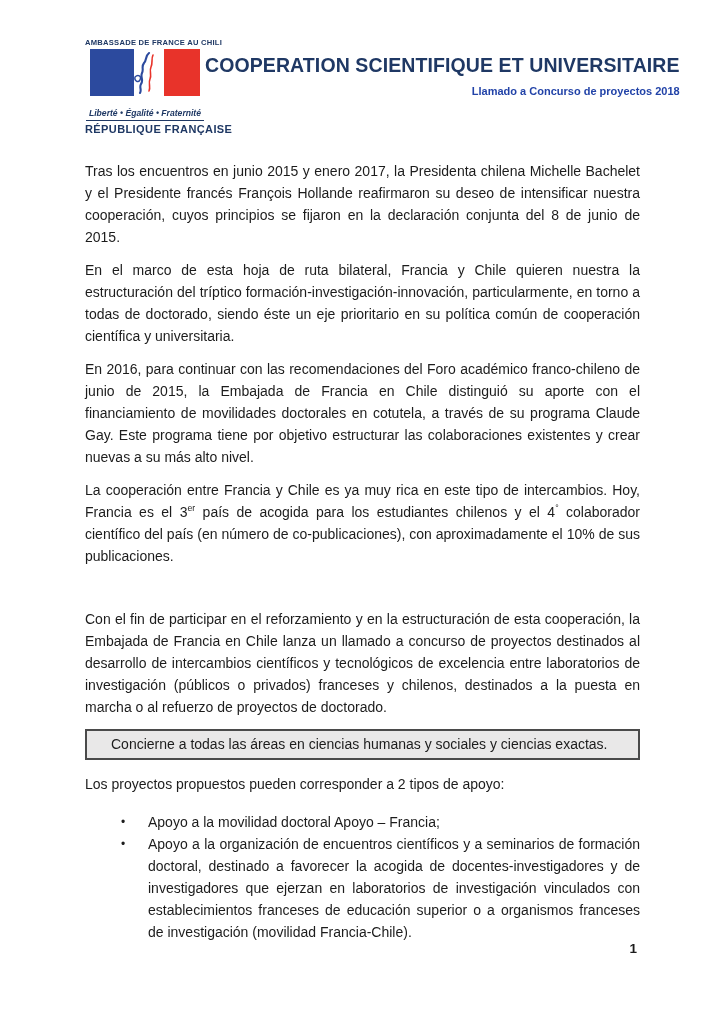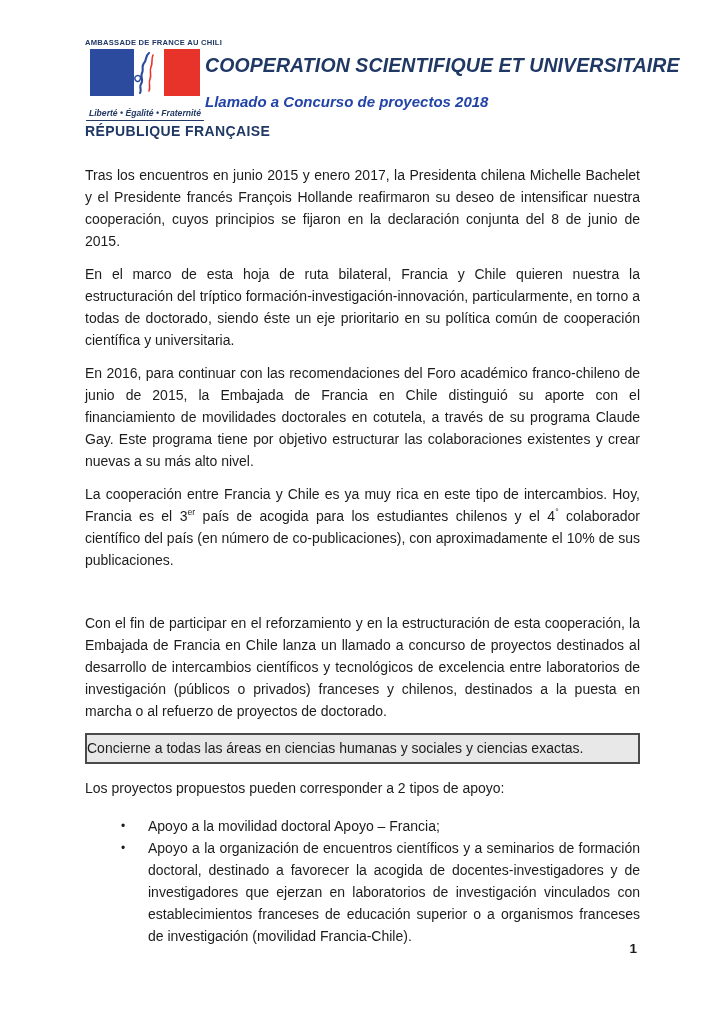--- a/index.html
+++ b/index.html
@@ -30,51 +30,51 @@
   .band-white { width: 27%; background: #ffffff; position: relative; }
   .band-red   { width: 33%; background: var(--flag-red, #E8332A); }
   .marianne { position: absolute; left: 34%; top: 2px; }
   .motto {
     font-size: 8.6px; font-style: italic; text-align: center;
     color: var(--title-navy, #1F3864); margin-top: 12px; white-space: nowrap;
     font-weight: bold;
   }
   .logo-rule { border-top: 1.6px solid var(--title-navy, #1F3864); margin: 2px 1px; }
   .logo-bottom {
-    font-size: 14px; letter-spacing: 0.4px; text-align: center;
+    font-size: 11px; letter-spacing: 0.4px; text-align: center;
     color: var(--title-navy, #1F3864); white-space: nowrap; font-weight: bold;
   }
-  .title-block { flex: 1; text-align: left; padding-top: 16px; font-style: italic; }
+  .title-block { flex: 1; text-align: right; padding-top: 16px; }
   .doc-title {
     font-size: 19.5px; font-weight: bold; letter-spacing: 0.1px;
     color: var(--title-navy, #1F3864); white-space: nowrap;
   }
   .doc-subtitle {
-    font-size: 15px; font-weight: bold; margin-top: 16px;
+    font-size: 11px; font-weight: bold; margin-top: 8px;
     color: var(--subtitle-blue, #2243A8);
   }
 
   
   .heading {
     font-size: 14px; font-weight: bold;
     color: var(--heading-blue, #2A6099);
     margin: 0 0 15px 0;
   }
   .para {
     font-size: 14px; line-height: 22px; text-align: justify;
     margin: 0 0 11px 0;
   }
   .para .b, .btext .b, sup.b { font-weight: normal; }
   sup { font-size: 0.62em; line-height: 0; vertical-align: super; }
   .spacer { height: 30px; }
   .callout {
     border: 2px solid var(--box-border, #4A4A4A);
     background: var(--box-bg, #E9E8E8);
     font-size: 14px; line-height: 20px;
-    padding: 3px 8px 4px 0;
+    padding: 3px 8px 4px 24px;
     margin: 4px 0 13px 0;
   }
   .para.intro { margin-bottom: 16px; }
   .bullet { display: flex; font-size: 14px; line-height: 22px; }
   .bullet .dot { flex: 0 0 27px; margin-left: 36px; font-size: 12px; }
   .bullet .btext { flex: 1; text-align: justify; }
 
   .page-number {
     position: absolute; top: 941px; right: 87px;
     font-size: 13.5px; font-weight: bold;

